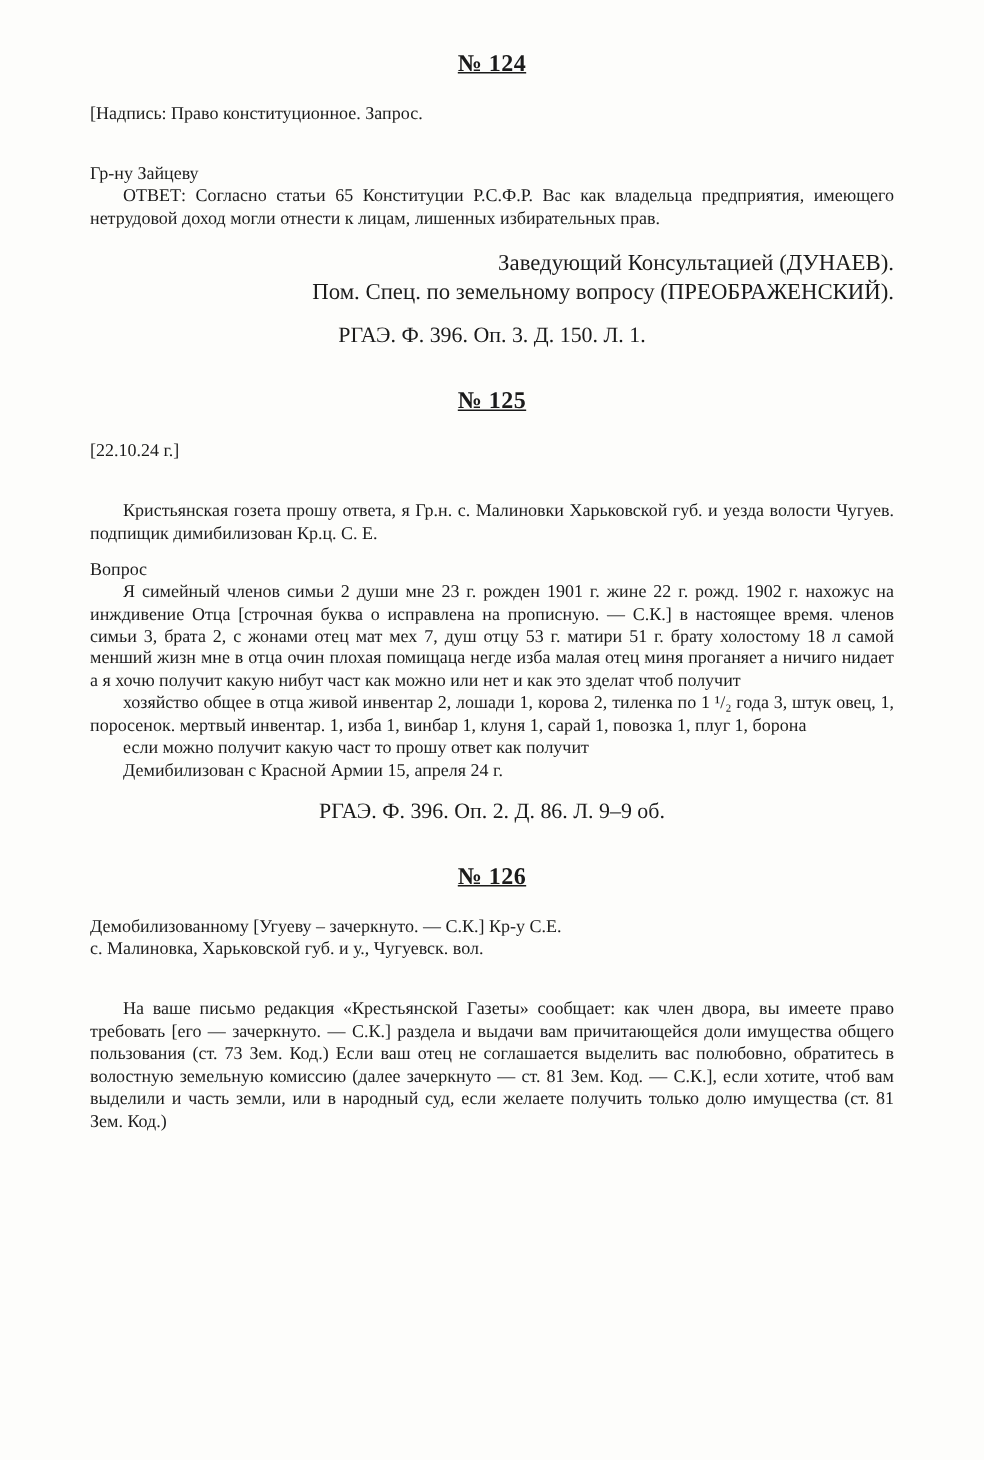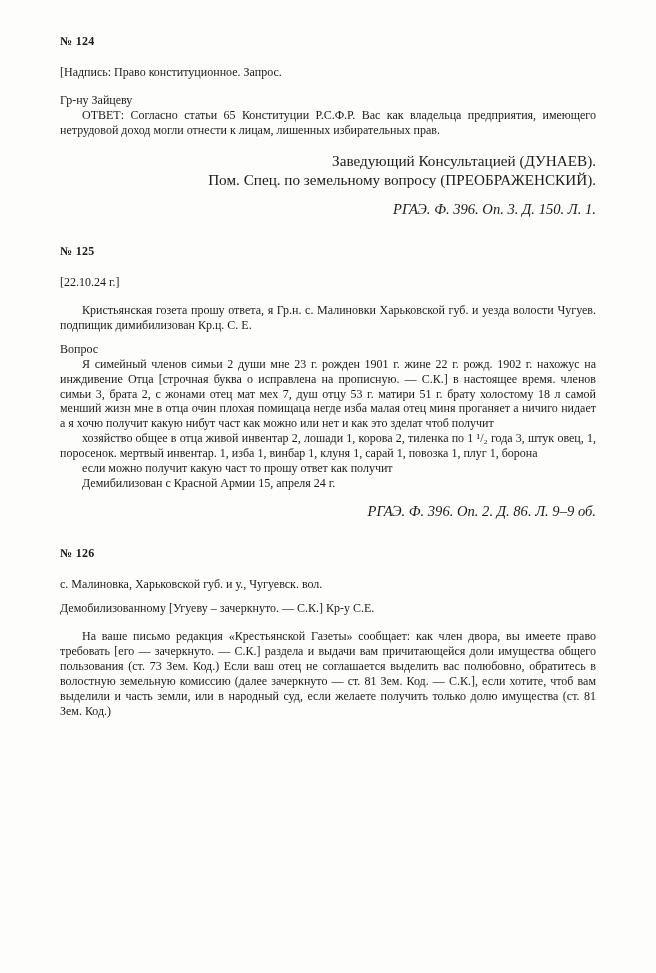--- a/index.html
+++ b/index.html
@@ -16,43 +16,44 @@
     color: #1b1b1b;
     overflow: hidden;
   }
   .content {
     position: absolute;
     left: 60px;
     top: 34px;
     width: 536px;
   }
   .doc-num {
+    text-align: center;
     font-weight: bold;
-    font-size: 12px;
+    font-size: 16px;
     letter-spacing: 0.3px;
     margin: 0 0 16px 0;
+    text-decoration: underline;
   }
   .doc-num.second { margin-top: 26px; }
   .doc-num.third { margin-top: 26px; }
 
   p {
     margin: 0;
     font-size: 12px;
     line-height: 1.245;
     text-align: justify;
     text-justify: inter-word;
   }
   .indent { text-indent: 22px; }
   .noindent { text-indent: 0; }
   .gap-s { margin-top: 9px; }
-  .gap-m { margin-top: 13px; }
+  .gap-m { margin-top: 25px; }
 
   .right {
-    text-align: right;
-    font-style: italic;
+    text-align: center;
     font-size: 14.6px;
     margin-top: 11px;
   }
   .sig {
     text-align: right;
     font-size: 15.2px;
     margin-top: 13px;
     line-height: 1.25;
   }
   .sig div { text-align: right; }
@@ -85,21 +86,21 @@
       <p class="noindent gap-s">Вопрос</p>
       <p class="indent">Я симейный членов симьи 2 души мне 23 г. рожден 1901 г. жине 22 г. рожд. 1902 г. нахожус на инждивение Отца [строчная буква о исправлена на прописную. — С.К.] в настоящее время. членов симьи 3, брата 2, с жонами отец мат мех 7, душ отцу 53 г. матири 51 г. брату холостому 18 л самой менший жизн мне в отца очин плохая помищаца негде изба малая отец миня проганяет а ничиго нидает а я хочю получит какую нибут част как можно или нет и как это зделат чтоб получит</p>
       <p class="indent">хозяйство общее в отца живой инвентар 2, лошади 1, корова 2, тиленка по 1 ¹/₂ года 3, штук овец, 1, поросенок. мертвый инвентар. 1, изба 1, винбар 1, клуня 1, сарай 1, повозка 1, плуг 1, борона</p>
       <p class="indent">если можно получит какую част то прошу ответ как получит</p>
       <p class="indent">Демибилизован с Красной Армии 15, апреля 24 г.</p>
       <p class="right">РГАЭ. Ф. 396. Оп. 2. Д. 86. Л. 9–9 об.</p>
     </div>
 
     <div>
       <div class="doc-num third">№ 126</div>
+      <p class="noindent gap-s">Демобилизованному [Угуеву – зачеркнуто. — С.К.] Кр-у С.Е.</p>
       <p class="noindent">с. Малиновка, Харьковской губ. и у., Чугуевск. вол.</p>
-      <p class="noindent gap-s">Демобилизованному [Угуеву – зачеркнуто. — С.К.] Кр-у С.Е.</p>
       <p class="indent gap-m">На ваше письмо редакция «Крестьянской Газеты» сообщает: как член двора, вы имеете право требовать [его — зачеркнуто. — С.К.] раздела и выдачи вам причитающейся доли имущества общего пользования (ст. 73 Зем. Код.) Если ваш отец не соглашается выделить вас полюбовно, обратитесь в волостную земельную комиссию (далее зачеркнуто — ст. 81 Зем. Код. — С.К.], если хотите, чтоб вам выделили и часть земли, или в народный суд, если желаете получить только долю имущества (ст. 81 Зем. Код.)</p>
 
     </div>
 
   </div>
 
 </div>
 
 </body></html>

